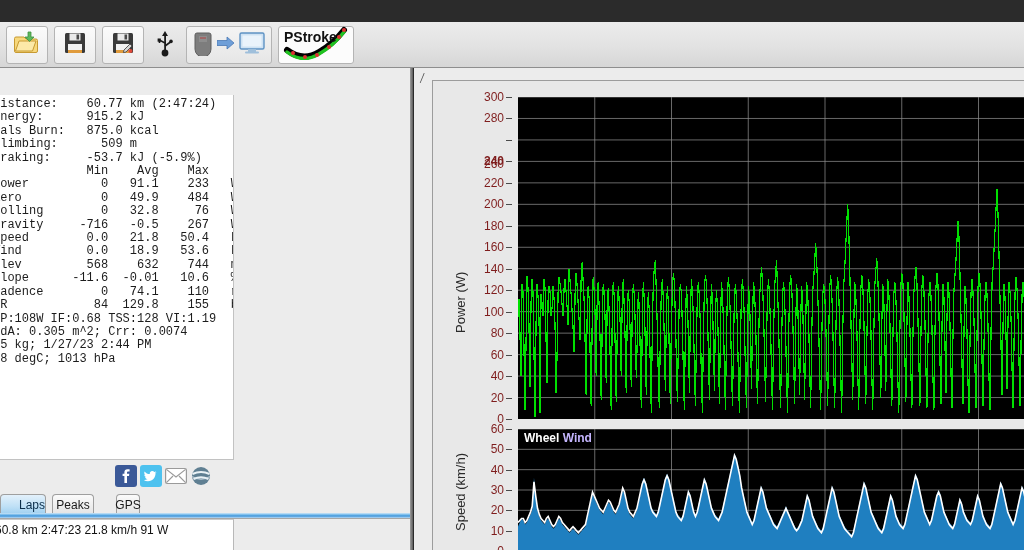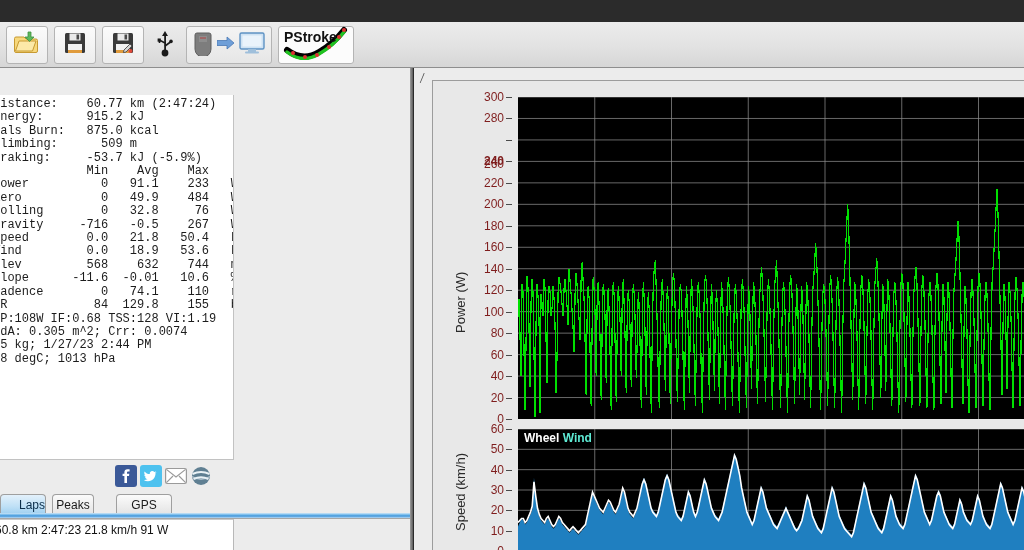--- a/index.html
+++ b/index.html
@@ -148,21 +148,21 @@
   .ylab {
     position: absolute; right: 0; font-size: 12px; color: #7f1d1d;
     white-space: nowrap; transform: translateY(-50%);
   }
   .tick { position: absolute; height: 1px; background: #4a4a4a; }
   .legend {
     position: absolute; left: 6px; top: 2px; font-size: 12px; font-weight: bold;
     z-index: 5; white-space: nowrap;
   }
   .legend .w1 { color: #ffffff; }
-  .legend .w2 { color: #5eead4; font-weight: bold; }
+  .legend .w2 { color: #c4b5fd; font-weight: bold; }
 </style>
 </head>
 <body>
 
 <div id="app">
 
 
   <div class="toolbar">
     <div class="tbtn">
       <span>
@@ -305,21 +305,21 @@
       </span>
     </div>
 
     <div class="tabsrow">
         <div class="tab active" style="left: 0px; width: 46px;">
           <span>Laps</span>
         </div>
         <div class="tab" style="left: 52px; width: 42px;">
           <span>Peaks</span>
         </div>
-        <div class="tab" style="left: 116px; width: 56px;">
+        <div class="tab" style="left: 116px; width: 24px;">
           <span>GPS</span>
         </div>
       </div>
     <div class="tab-underline"></div>
 
     <div class="lapsbox">
       <div class="laprow">60.8 km  2:47:23  21.8 km/h  91 W</div>
     </div>
   </div>
 

